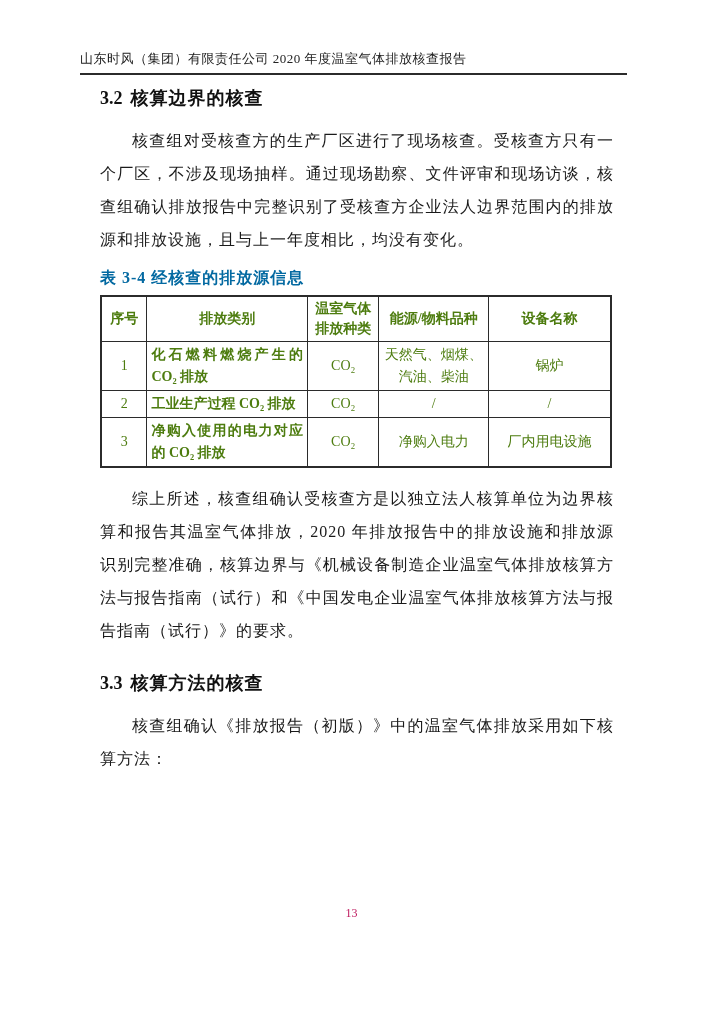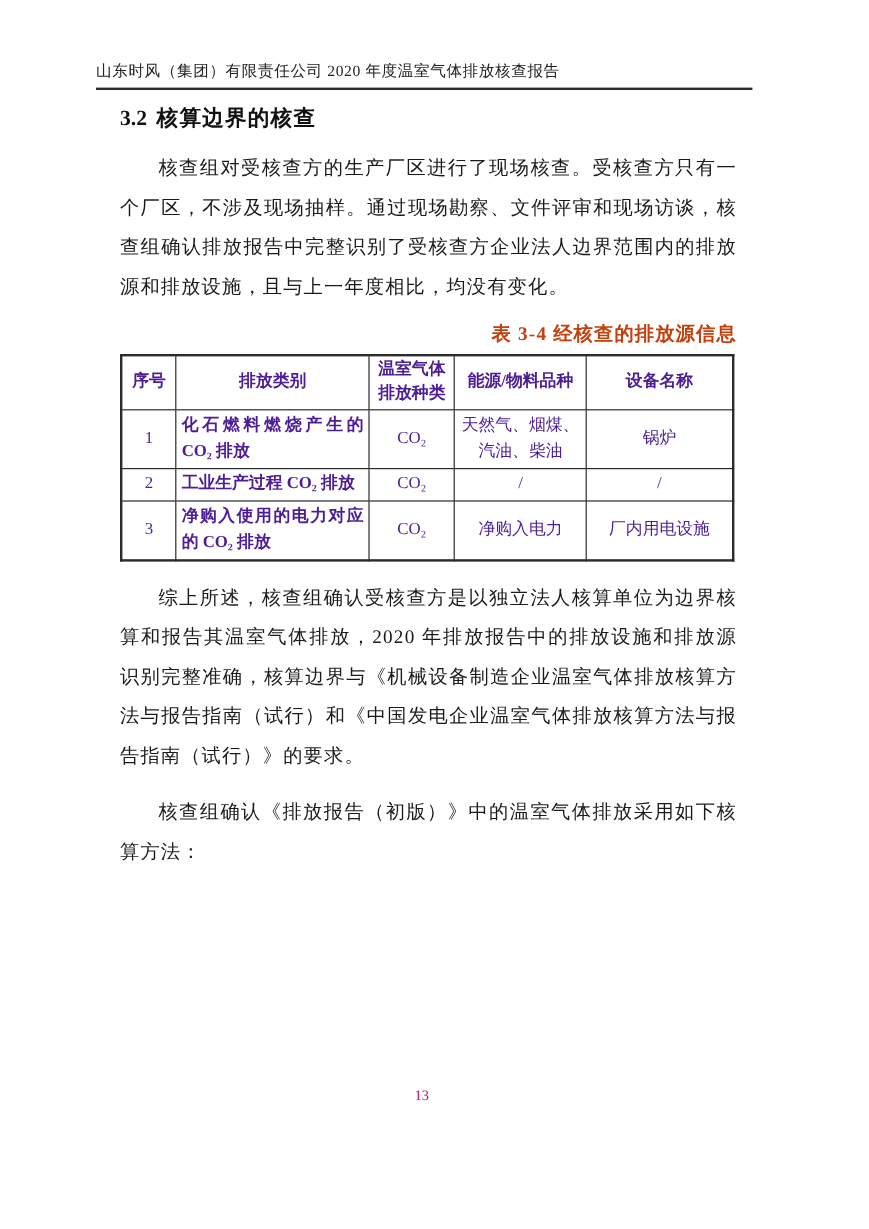--- a/index.html
+++ b/index.html
@@ -44,34 +44,34 @@
     font-size: 16px;
     line-height: 33px;
     letter-spacing: 1px;
     text-align: justify;
     text-indent: 2em;
     color: #1a1a1a;
   }
   .para.after-table { margin-top: 14px; }
   .table-caption {
     margin-top: 12px;
-    text-align: right;
+    text-align: left;
     font-size: 16px;
     font-weight: bold;
     letter-spacing: 1px;
-    color: #c2410c;
+    color: #0369a1;
   }
   table.emission-table {
     margin-top: 6px;
     width: 512px;
     border-collapse: collapse;
     border: 2px solid #2b2b2b;
     table-layout: fixed;
     font-size: 14px;
-    color: #4c1d95;
+    color: #4d7c0f;
   }
   .emission-table col.c1 { width: 9%; }
   .emission-table col.c2 { width: 31.5%; }
   .emission-table col.c3 { width: 14%; }
   .emission-table col.c4 { width: 21.5%; }
   .emission-table col.c5 { width: 24%; }
   .emission-table th, .emission-table td {
     border: 1px solid #2b2b2b;
     padding: 2px 4px;
     vertical-align: middle;
@@ -153,20 +153,23 @@
           <td class="cls">净购入使用的电力对应的 CO₂ 排放</td>
           <td>CO₂</td>
           <td>净购入电力</td>
           <td>厂内用电设施</td>
         </tr>
       </tbody>
     </table>
 
     <p class="para after-table">综上所述，核查组确认受核查方是以独立法人核算单位为边界核算和报告其温室气体排放，2020 年排放报告中的排放设施和排放源识别完整准确，核算边界与《机械设备制造企业温室气体排放核算方法与报告指南（试行）和《中国发电企业温室气体排放核算方法与报告指南（试行）》的要求。</p>
 
+    <h2 class="section-heading second">
+      <span class="sec-num">3.3</span><span class="sec-title">核算方法的核查</span>
+    </h2>
 
     <p class="para">核查组确认《排放报告（初版）》中的温室气体排放采用如下核算方法：</p>
 
   </main>
 
   <footer class="page-footer">
     <span>13</span>
   </footer>
 
 </div>

